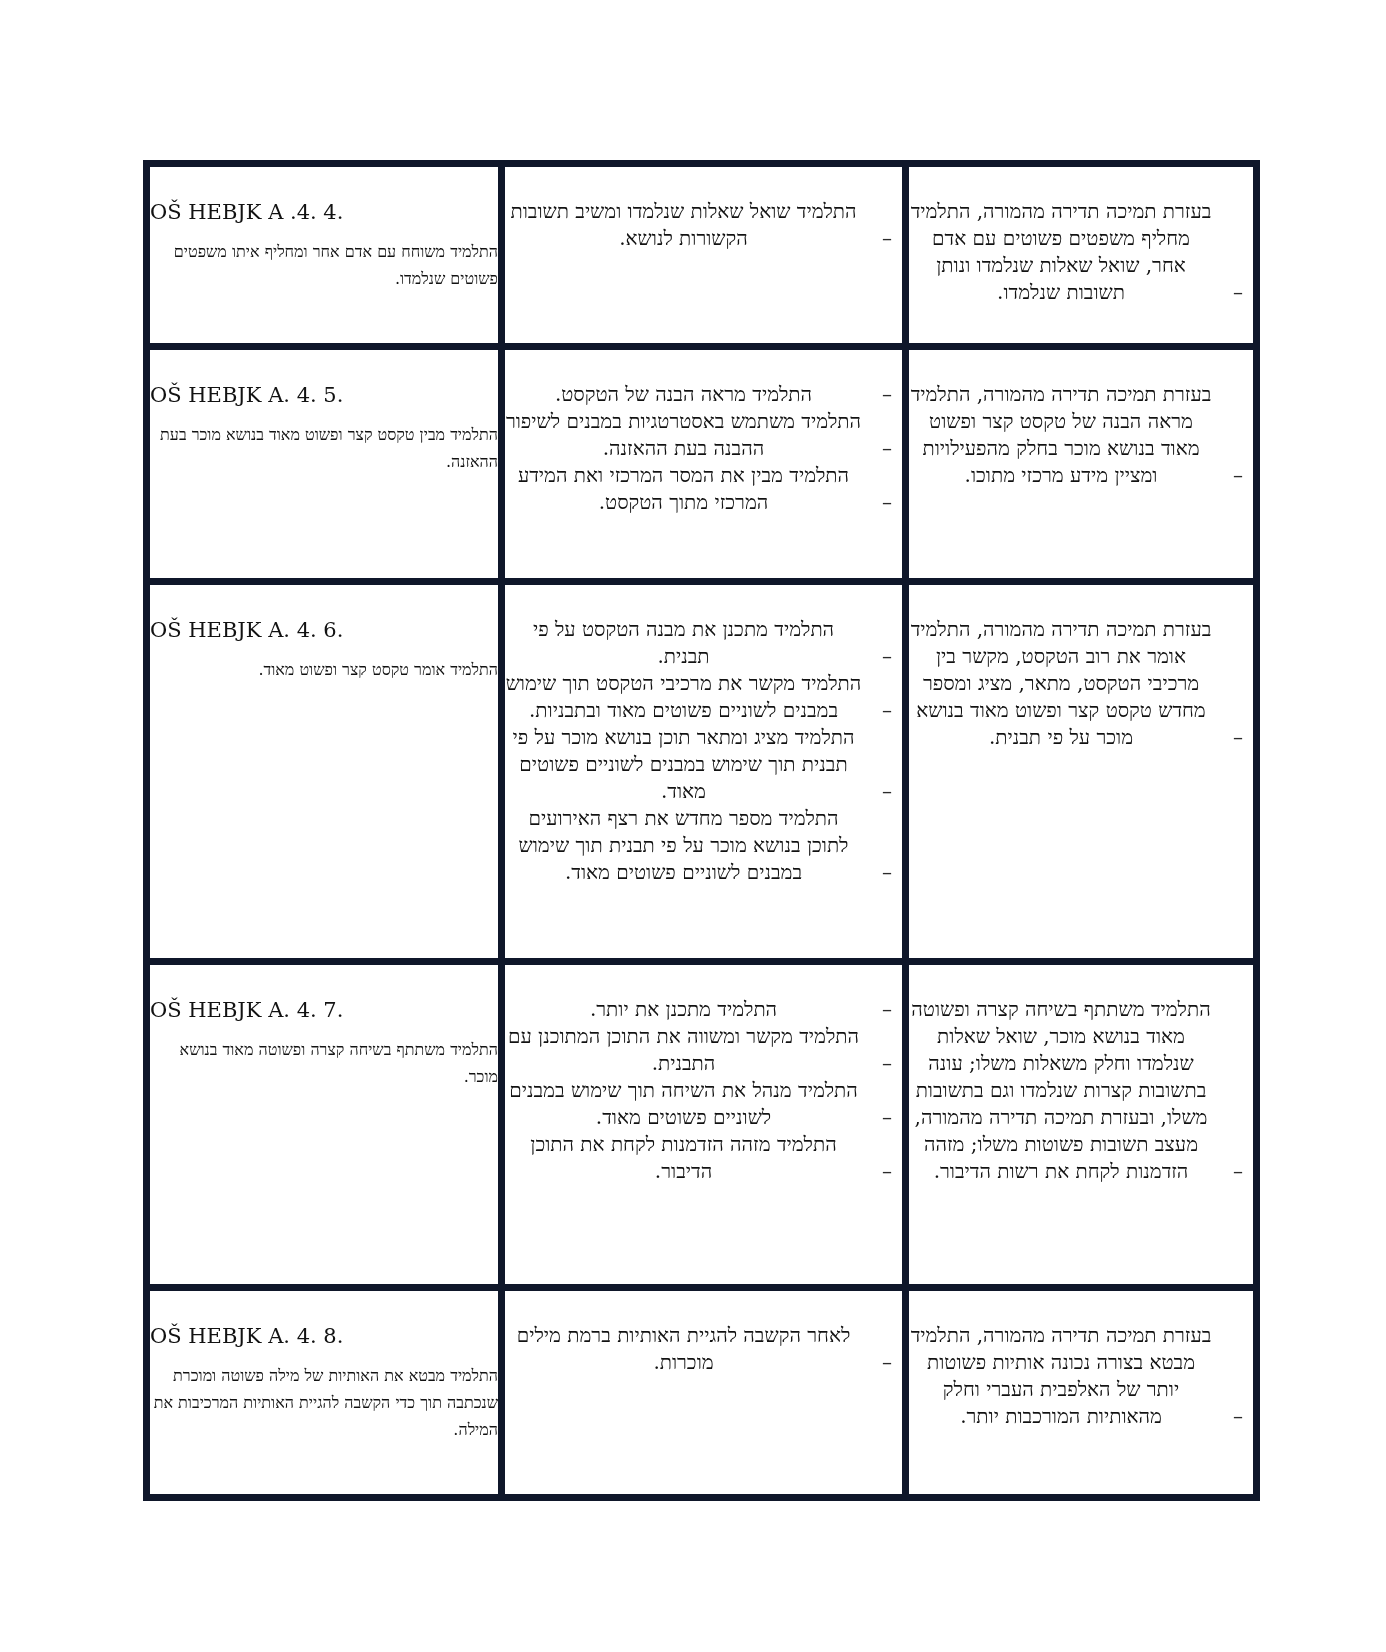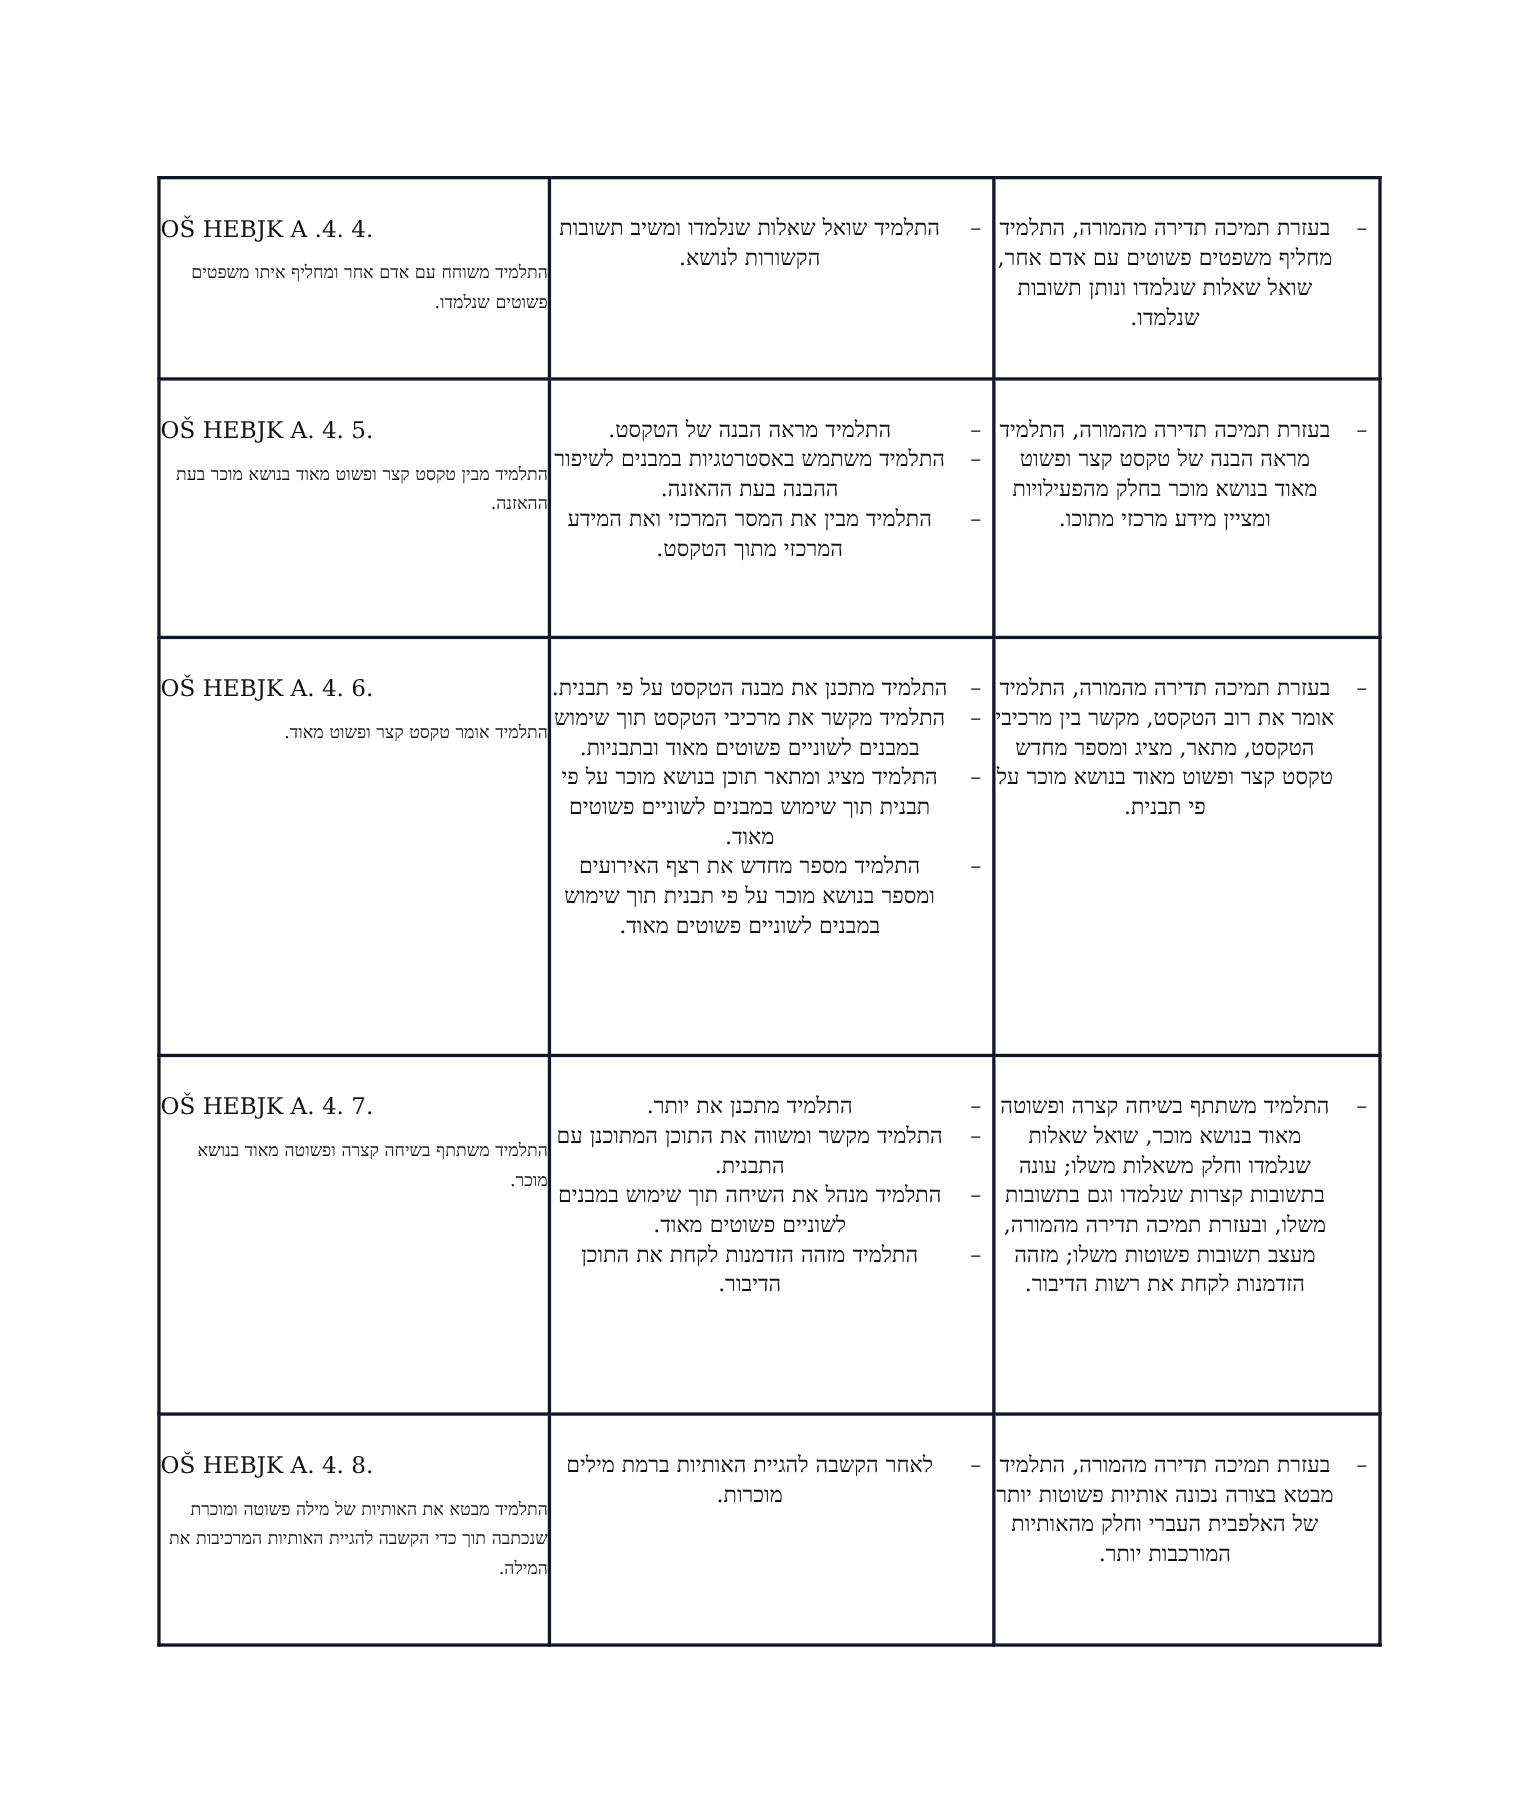--- a/index.html
+++ b/index.html
@@ -16,21 +16,21 @@
   }
   table.grid {
     position: absolute;
     left: 143px;
     top: 160px;
     width: 1110px;
     border-collapse: collapse;
     table-layout: fixed;
   }
   table.grid td {
-    border: 3px solid #0f172a;
+    border: 7px solid #0f172a;
     vertical-align: top;
     padding: 31px 0 18px 0;
   }
   
   tbody tr:nth-child(1) { height: 183px; }
   tbody tr:nth-child(2) { height: 235px; }
   tbody tr:nth-child(3) { height: 380px; }
   tbody tr:nth-child(4) { height: 326px; }
   tbody tr:nth-child(5) { height: 210px; }
 
@@ -47,21 +47,21 @@
     white-space: nowrap;
   }
   .desc {
     direction: rtl;
     text-align: right;
     font-size: 16px;
     line-height: 27px;
   }
   .bullet {
     display: flex;
-    align-items: flex-start;
+    align-items: flex-end;
   }
   .btxt {
     flex: 1 1 auto;
     direction: rtl;
     text-align: center;
     font-size: 20px;
     line-height: 27px;
   }
   .bdash {
     flex: 0 0 30px;
@@ -138,21 +138,21 @@
           </div>
           <div class="bullet">
             <div class="btxt">התלמיד מקשר את מרכיבי הטקסט תוך שימוש במבנים לשוניים פשוטים מאוד ובתבניות.</div>
             <div class="bdash">–</div>
           </div>
           <div class="bullet">
             <div class="btxt">התלמיד מציג ומתאר תוכן בנושא מוכר על פי תבנית תוך שימוש במבנים לשוניים פשוטים מאוד.</div>
             <div class="bdash">–</div>
           </div>
           <div class="bullet">
-            <div class="btxt">התלמיד מספר מחדש את רצף האירועים ומספר בנושא מוכר על פי תבנית תוך שימוש במבנים לשוניים פשוטים מאוד.</div>
+            <div class="btxt">התלמיד מספר מחדש את רצף האירועים לתוכן בנושא מוכר על פי תבנית תוך שימוש במבנים לשוניים פשוטים מאוד.</div>
             <div class="bdash">–</div>
           </div>
         </td>
         <td class="cell-right">
           <div class="bullet">
             <div class="btxt">בעזרת תמיכה תדירה מהמורה, התלמיד אומר את רוב הטקסט, מקשר בין מרכיבי הטקסט, מתאר, מציג ומספר מחדש טקסט קצר ופשוט מאוד בנושא מוכר על פי תבנית.</div>
             <div class="bdash">–</div>
           </div>
         </td>
       </tr>

